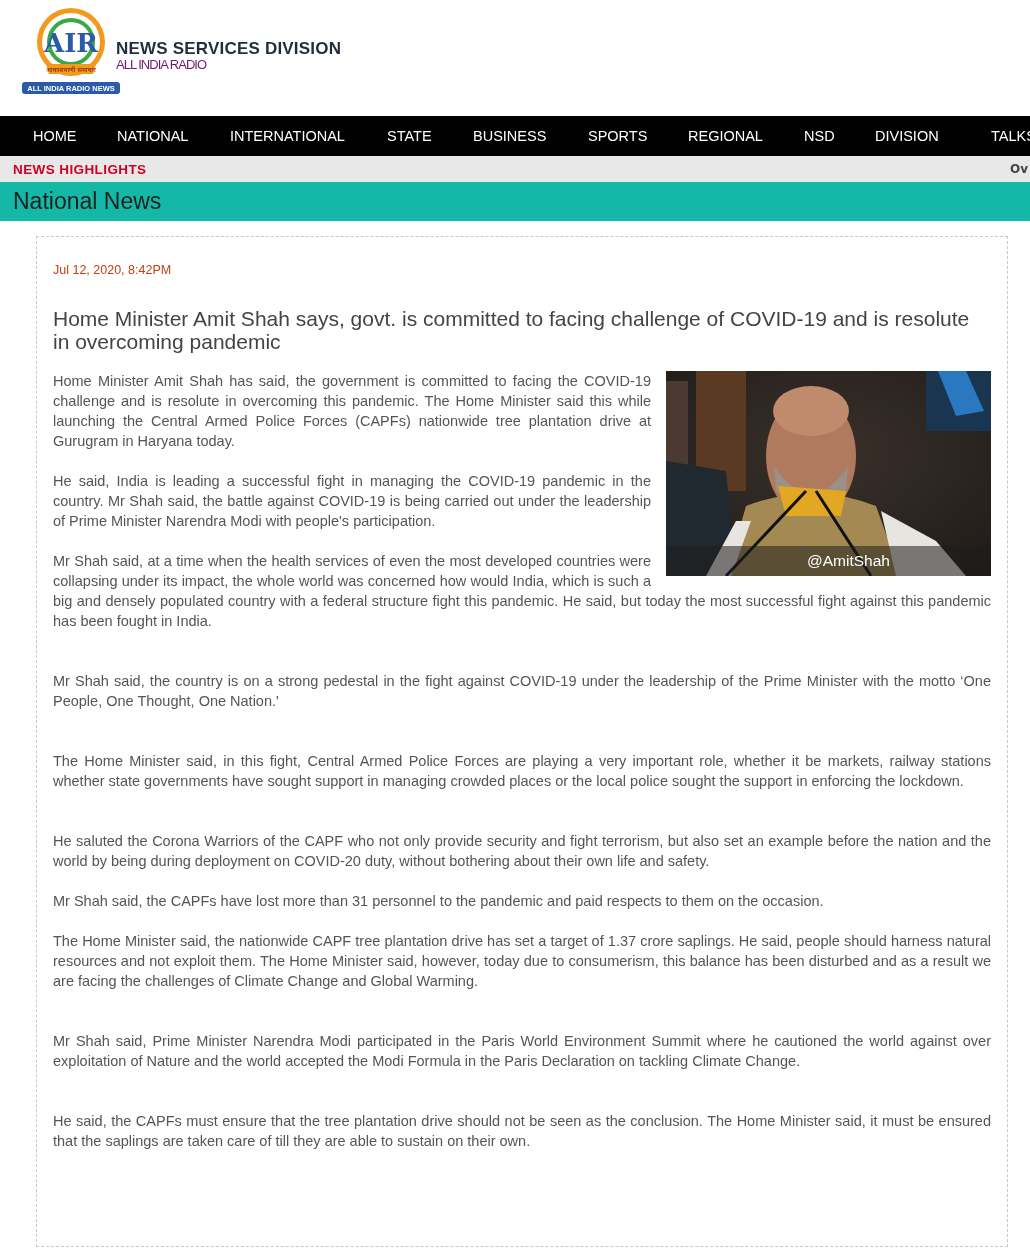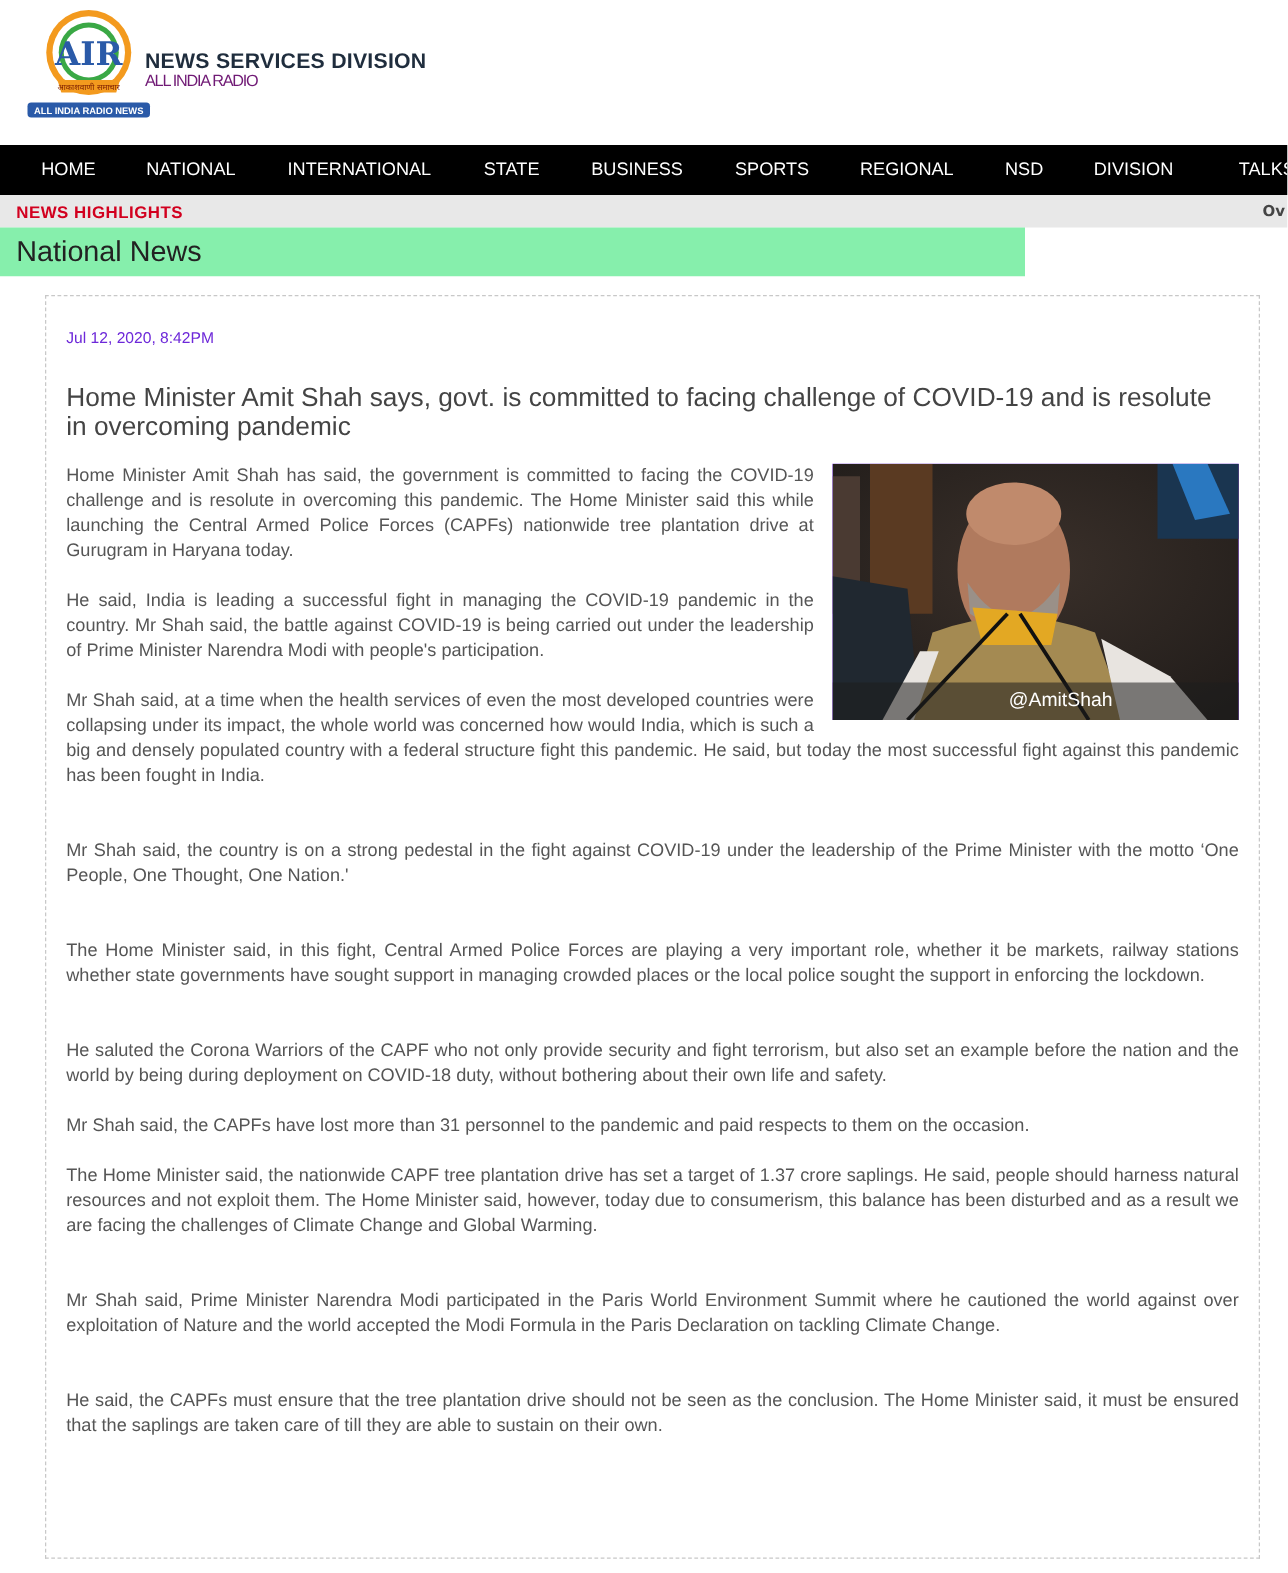--- a/index.html
+++ b/index.html
@@ -13,30 +13,30 @@
   .brand-sub { font-size: 13px; color: #701a75; letter-spacing: -1px; line-height: 14px; }
 
   .nav { position: absolute; left: 0; top: 116px; width: 1030px; height: 40px; background: #000000; white-space: nowrap; overflow: hidden; }
   .nav-item { position: absolute; top: 0; height: 40px; line-height: 40px; color: #fff; font-size: 14.5px; cursor: pointer; }
 
   .ticker { position: absolute; left: 0; top: 156px; width: 1030px; height: 26px; background: #e8e8e8; white-space: nowrap; overflow: hidden; }
   .ticker-label { position: absolute; left: 13px; top: 0; line-height: 27px; font-size: 13.5px; font-weight: bold; color: #d2001f; letter-spacing: 0.4px; }
   .ticker-text { position: absolute; left: 241px; top: 0; line-height: 26px; font-size: 13px; font-weight: bold; color: #444; font-family: "DejaVu Sans", sans-serif; font-size: 12px; }
   .ticker-next { position: absolute; left: 1010px; top: 0; line-height: 26px; font-size: 12px; font-weight: bold; color: #444; font-family: "DejaVu Sans", sans-serif; }
 
-  .section-bar { position: absolute; left: 0; top: 182px; width: 820px; height: 39px; background: #86efac; }
+  .section-bar { position: absolute; left: 0; top: 182px; width: 1030px; height: 39px; background: #14b8a6; }
   .section-title { position: absolute; left: 13px; top: 0; line-height: 39px; font-size: 23px; color: #222; }
 
   .article { position: absolute; left: 36px; top: 236px; width: 972px; height: 1011px; border: 1px dashed #c8c8c8; }
-  .date { position: absolute; left: 16px; top: 26px; font-size: 12.5px; color: #6d28d9; }
+  .date { position: absolute; left: 16px; top: 26px; font-size: 12.5px; color: #c2410c; }
   .headline { position: absolute; left: 16px; top: 70px; width: 938px; font-size: 21px; line-height: 23px; color: #444; font-weight: normal; }
 
   .body { position: absolute; left: 16px; top: 134px; width: 938px; font-size: 14.5px; line-height: 20px; color: #555; text-align: justify; }
   .body p { margin: 0; }
-  .photo { float: right; width: 325px; height: 205px; margin: 0 0 6px 15px; position: relative; overflow: hidden; background: #6d28d9; }
+  .photo { float: right; width: 325px; height: 205px; margin: 0 0 6px 15px; position: relative; overflow: hidden; background: #d946ef; }
   .photo-caption { position: absolute; left: 0; right: 0; bottom: 0; height: 30px; background: rgba(30,30,30,0.55); color: #fff; font-size: 15.5px; text-align: center; line-height: 30px; padding-left: 40px; }
   .gap1 { height: 20px; }
   .gap2 { height: 40px; }
 </style>
 </head>
 <body>
 
 <div class="header">
   <div class="logo">
     <svg width="102" height="90" viewBox="0 0 102 90">
@@ -113,21 +113,21 @@
     <p>Home Minister Amit Shah has said, the government is committed to facing the COVID-19 challenge and is resolute in overcoming this pandemic. The Home Minister said this while launching the Central Armed Police Forces (CAPFs) nationwide tree plantation drive at Gurugram in Haryana today.</p>
     <div class="gap1"></div>
     <p>He said, India is leading a successful fight in managing the COVID-19 pandemic in the country. Mr Shah said, the battle against COVID-19 is being carried out under the leadership of Prime Minister Narendra Modi with people's participation.</p>
     <div class="gap1"></div>
     <p>Mr Shah said, at a time when the health services of even the most developed countries were collapsing under its impact, the whole world was concerned how would India, which is such a big and densely populated country with a federal structure fight this pandemic. He said, but today the most successful fight against this pandemic has been fought in India.</p>
     <div class="gap2"></div>
     <p>Mr Shah said, the country is on a strong pedestal in the fight against COVID-19 under the leadership of the Prime Minister with the motto ‘One People, One Thought, One Nation.'</p>
     <div class="gap2"></div>
     <p>The Home Minister said, in this fight, Central Armed Police Forces are playing a very important role, whether it be markets, railway stations whether state governments have sought support in managing crowded places or the local police sought the support in enforcing the lockdown.</p>
     <div class="gap2"></div>
-    <p>He saluted the Corona Warriors of the CAPF who not only provide security and fight terrorism, but also set an example before the nation and the world by being during deployment on COVID-18 duty, without bothering about their own life and safety.</p>
+    <p>He saluted the Corona Warriors of the CAPF who not only provide security and fight terrorism, but also set an example before the nation and the world by being during deployment on COVID-20 duty, without bothering about their own life and safety.</p>
     <div class="gap1"></div>
     <p>Mr Shah said, the CAPFs have lost more than 31 personnel to the pandemic and paid respects to them on the occasion.</p>
     <div class="gap1"></div>
     <p>The Home Minister said, the nationwide CAPF tree plantation drive has set a target of 1.37 crore saplings. He said, people should harness natural resources and not exploit them. The Home Minister said, however, today due to consumerism, this balance has been disturbed and as a result we are facing the challenges of Climate Change and Global Warming.</p>
     <div class="gap2"></div>
     <p>Mr Shah said, Prime Minister Narendra Modi participated in the Paris World Environment Summit where he cautioned the world against over exploitation of Nature and the world accepted the Modi Formula in the Paris Declaration on tackling Climate Change.</p>
     <div class="gap2"></div>
     <p>He said, the CAPFs must ensure that the tree plantation drive should not be seen as the conclusion. The Home Minister said, it must be ensured that the saplings are taken care of till they are able to sustain on their own.</p>
   </div>
 </div>

